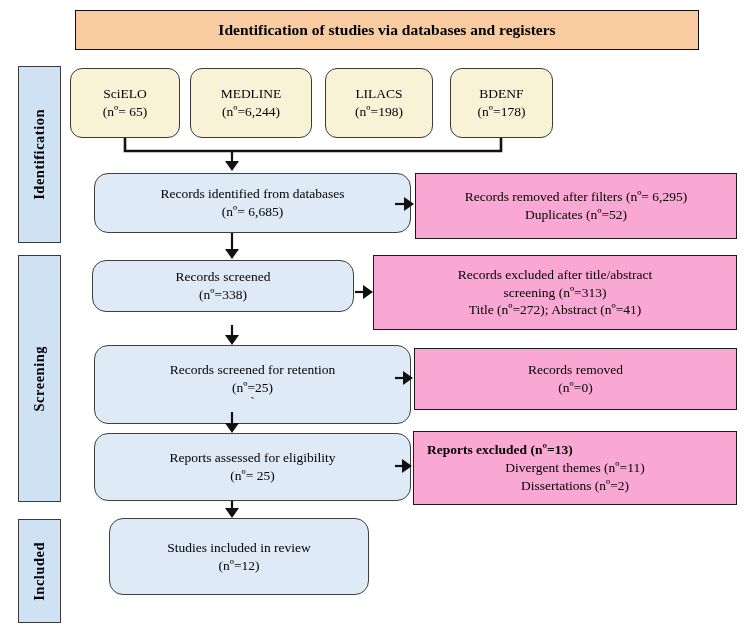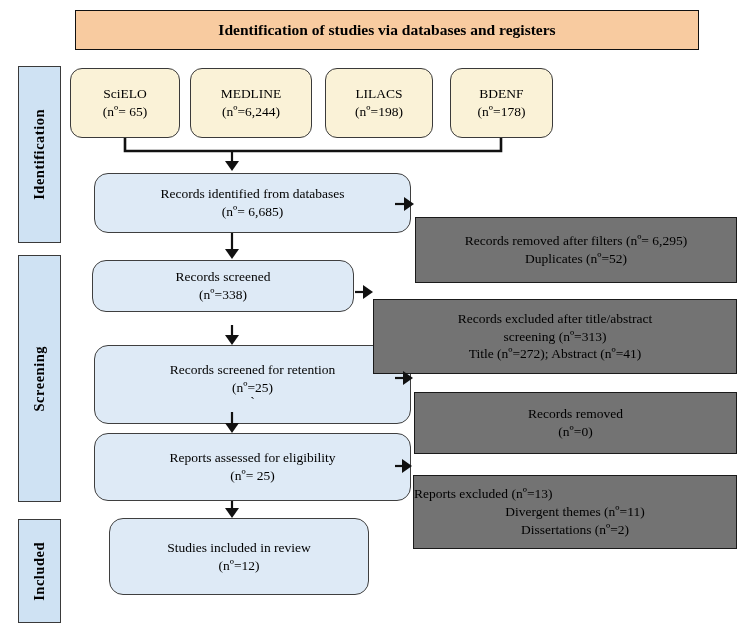--- a/index.html
+++ b/index.html
@@ -22,23 +22,23 @@
     writing-mode:vertical-rl;transform:rotate(180deg);
     font-weight:bold;font-size:14.5px;letter-spacing:0.5px;
   }
   .db-box{
     background:#FAF2D7;border:1.6px solid #3a3a3a;border-radius:12px;
   }
   .flow-box{
     background:#DEEAF6;border:1.6px solid #3f3f3f;border-radius:14px;margin-left:16px;
   }
   .side-box{
-    background:#737373;border:1.5px solid #1a1a1a;margin-top:44px;
+    background:#f9a8d4;border:1.5px solid #1a1a1a;
   }
-  .align-left{align-self:flex-start;padding-left:0;}
+  .align-left{align-self:flex-start;padding-left:13px;font-weight:bold;}
   .tick-line{height:11px;line-height:9px;}
   #wires{position:absolute;left:0;top:0;pointer-events:none;}
   #wires path,#wires line{stroke:#111;fill:none;}
   #wires polygon{fill:#111;stroke:none;}
 </style>
 </head>
 <body>
 
 <div id="canvas">
 

